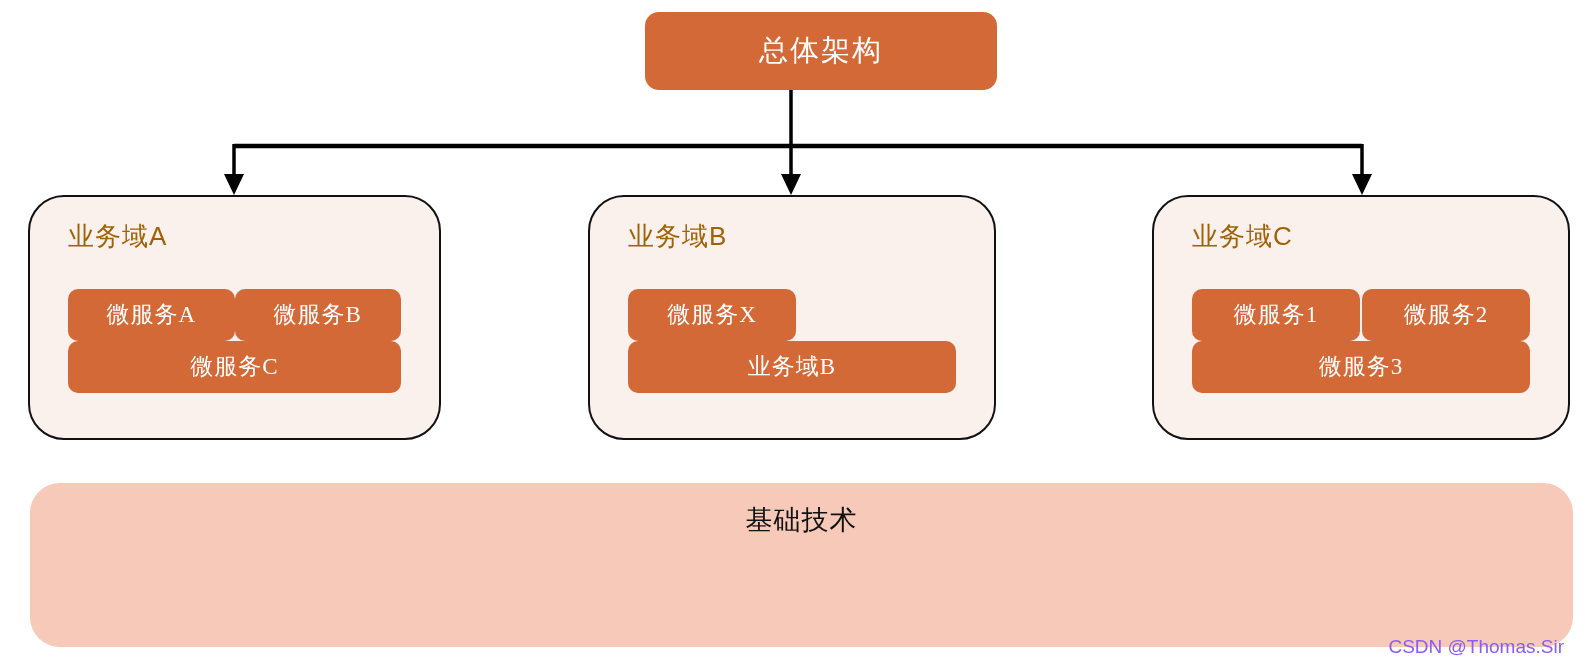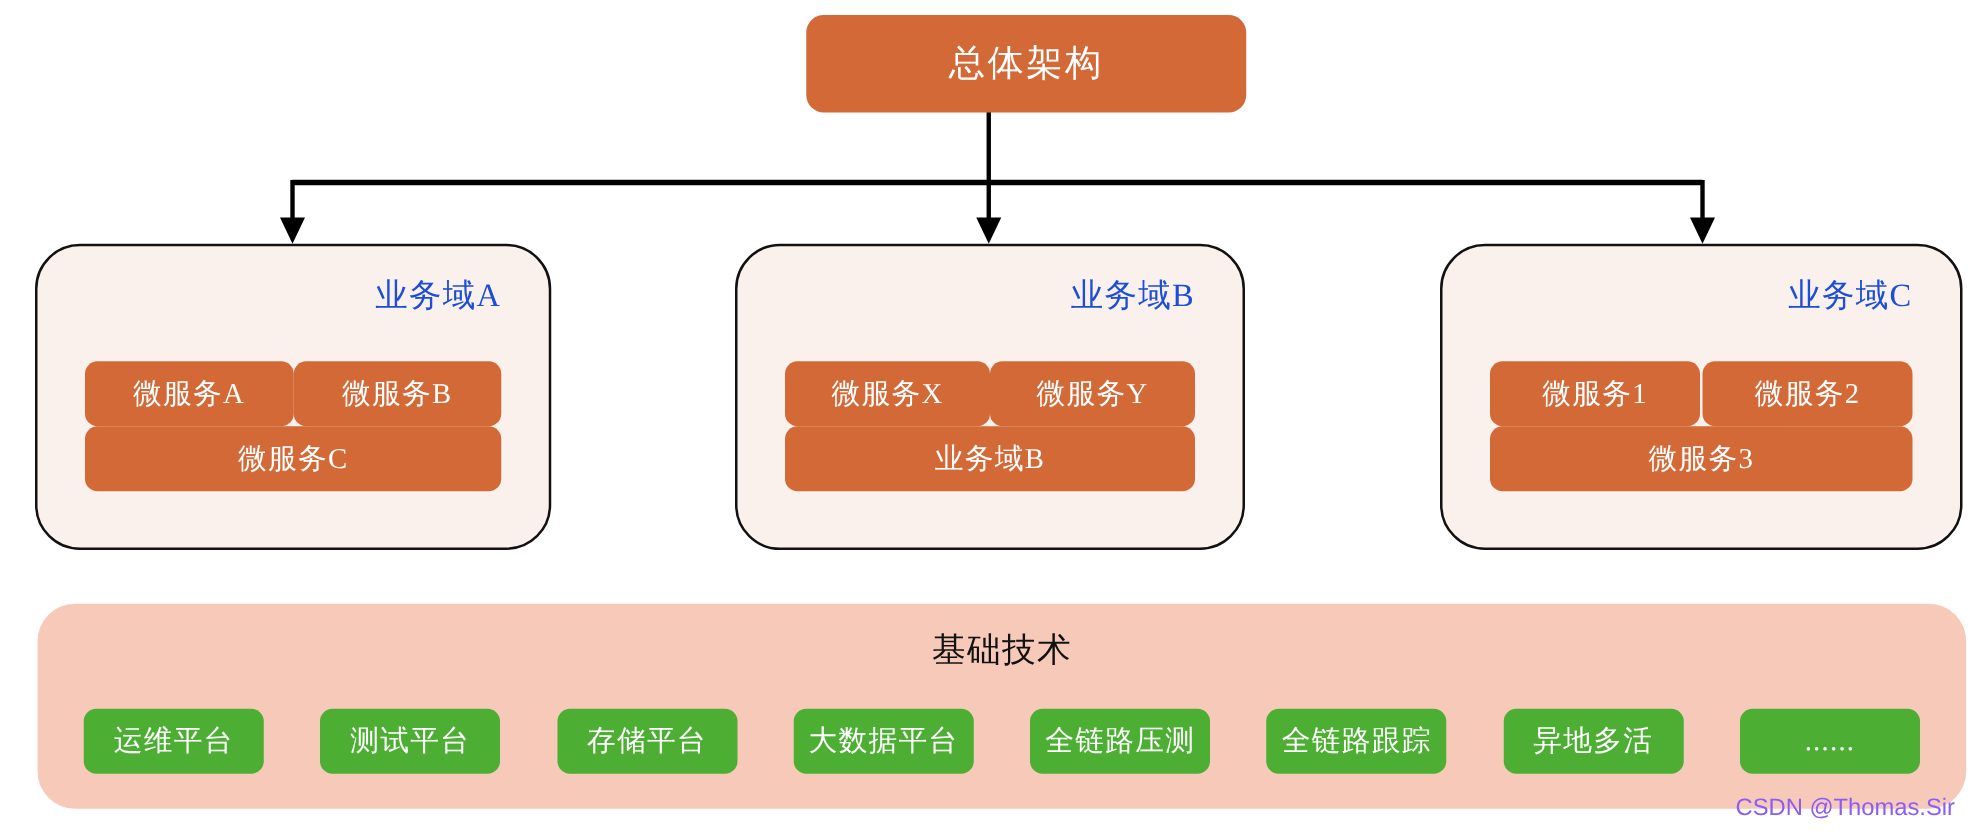--- a/index.html
+++ b/index.html
@@ -21,22 +21,22 @@
   .domain {
     position: absolute; top: 195px; height: 245px; z-index: 2;
     background: #FAF0EC; border: 2.5px solid #111111; border-radius: 36px;
     padding: 22px 38px 0 38px;
   }
   .domain-a { left: 28px;   width: 413px; }
   .domain-b { left: 588px;  width: 408px; }
   .domain-c { left: 1152px; width: 418px; }
 
   .domain-title {
-    text-align: right; font-size: 26px; color: #1d4ed8; letter-spacing: 1px;
-    font-family: Liberation Serif, serif;
+    text-align: left; font-size: 26px; color: #a16207; letter-spacing: 1px;
+    font-family: Liberation Sans, sans-serif;
   }
 
   .svc-row { display: flex; justify-content: space-between; margin-top: 35px; }
   .svc {
     background: #D46938; color: #ffffff; border-radius: 10px;
     height: 52px; line-height: 52px; text-align: center; font-size: 23px;
     width: 168px; letter-spacing: 1px;
     font-family: "Liberation Serif", "DejaVu Serif", serif;
   }
   .svc-wide { width: 100%; }
@@ -94,43 +94,32 @@
       <div class="svc">微服务A</div>
       <div class="svc">微服务B</div>
     </div>
     <div class="svc svc-wide">微服务C</div>
   </div>
 
   <div class="domain domain-b">
     <div class="domain-title">业务域B</div>
     <div class="svc-row">
       <div class="svc">微服务X</div>
-      <div class="svc">微服务Y</div>
     </div>
     <div class="svc svc-wide">业务域B</div>
   </div>
 
   <div class="domain domain-c">
     <div class="domain-title">业务域C</div>
     <div class="svc-row">
       <div class="svc">微服务1</div>
       <div class="svc">微服务2</div>
     </div>
     <div class="svc svc-wide">微服务3</div>
   </div>
 
   <div class="panel">
     <div class="panel-title">基础技术</div>
-    <div class="panel-row">
-      <div class="platform">运维平台</div>
-      <div class="platform">测试平台</div>
-      <div class="platform">存储平台</div>
-      <div class="platform">大数据平台</div>
-      <div class="platform">全链路压测</div>
-      <div class="platform">全链路跟踪</div>
-      <div class="platform">异地多活</div>
-      <div class="platform">......</div>
-    </div>
   </div>
 
   <div class="watermark">CSDN @Thomas.Sir</div>
 
 </div>
 
 </body></html>

